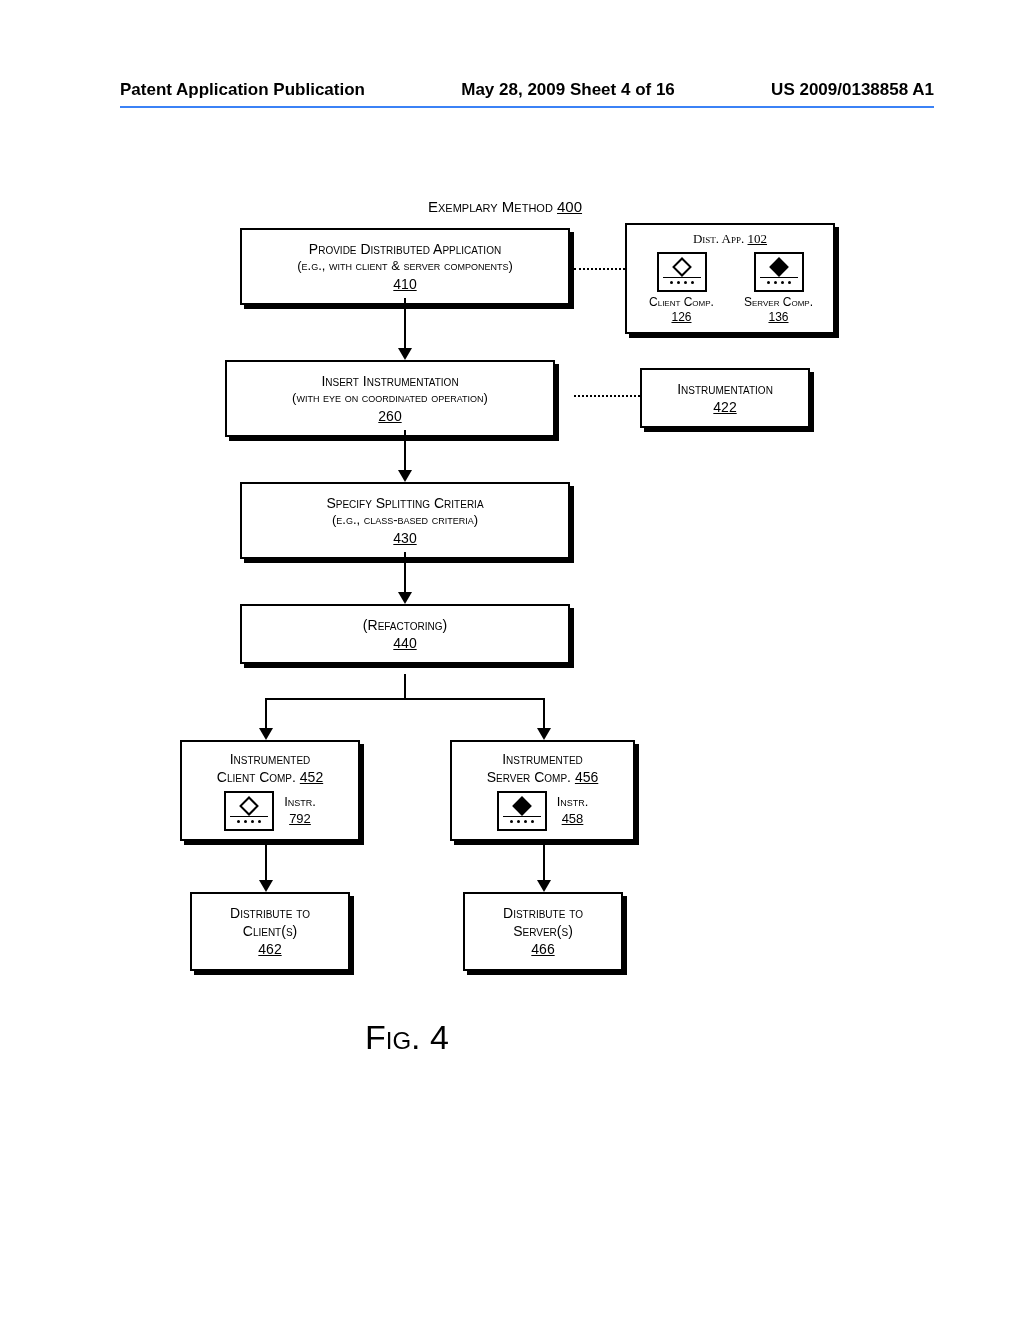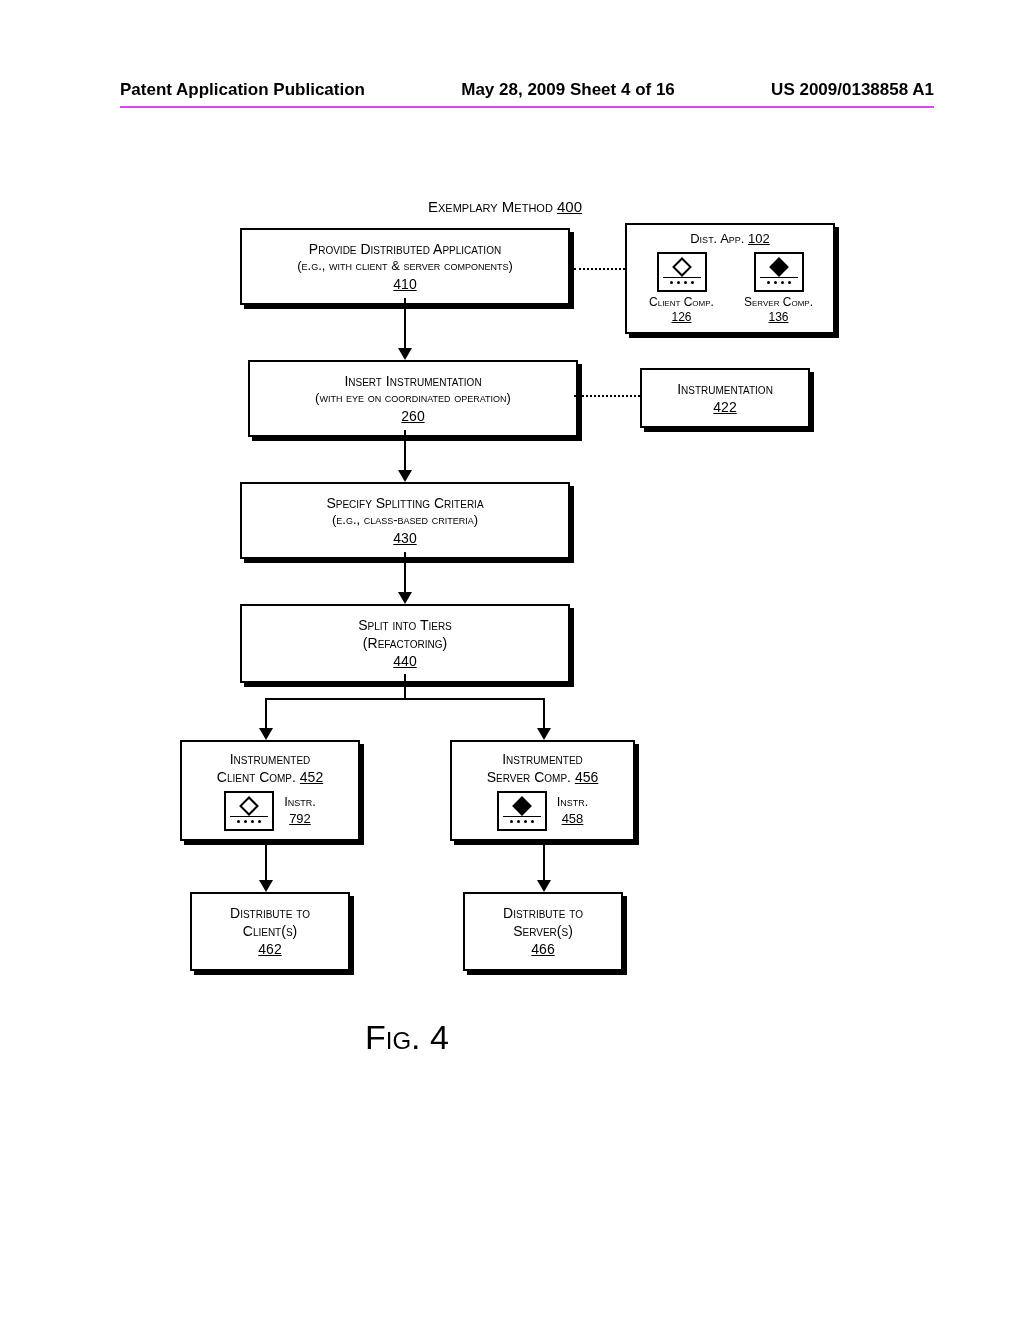--- a/index.html
+++ b/index.html
@@ -15,21 +15,21 @@
     width: 1024px;
     height: 1320px;
     position: relative;
     padding: 80px 90px 40px 120px;
   }
   .header {
     display: flex;
     justify-content: space-between;
     font-size: 17px;
     font-weight: bold;
-    border-bottom: 2px solid #d946ef;
+    border-bottom: 2px solid #3b82f6;
     padding-bottom: 6px;
     margin-bottom: 90px;
   }
   .smallcaps { font-variant: small-caps; }
   .diagram {
     position: relative;
     margin-left: 35px;
     width: 740px;
     height: 980px;
   }
@@ -106,21 +106,21 @@
       <span class="u">400</span>
     </div>
 
     <div class="abs box smallcaps" style="left:85px; top:30px; width:330px;">
       <div>Provide Distributed Application</div>
       <div style="font-size:13px;">(e.g., with client &amp; server components)</div>
       <div class="u">410</div>
     </div>
 
     <div class="abs box" style="left:470px; top:25px; width:210px; padding:6px 6px 6px 6px;">
-      <div class="smallcaps" style="font-size:13px;">
+      <div class="smallcaps" style="font-size:13px;font-family:Liberation Serif, serif;">
         <span>Dist. App.</span>
         <span class="u">102</span>
       </div>
       <div style="display:flex; justify-content:space-around; margin:4px 0 3px 0;">
         <div class="comp-icon">
           <div class="diamond-open"></div>
           <div class="dots-row">
               <div class="dot"></div>
               <div class="dot"></div>
               <div class="dot"></div>
@@ -147,21 +147,21 @@
           <div class="u">136</div>
         </div>
       </div>
     </div>
 
     <div class="dot-line" style="left:419px; top:70px; width:51px;"></div>
 
     <div class="v-line" style="left:249px; top:100px; height:52px;"></div>
     <div class="arrow-down" style="left:243px; top:150px;"></div>
 
-    <div class="abs box smallcaps" style="left:93px; top:162px; width:330px;">
+    <div class="abs box smallcaps" style="left:70px; top:162px; width:330px;">
       <div>Insert Instrumentation</div>
       <div style="font-size:13px;">(with eye on coordinated operation)</div>
       <div class="u">260</div>
     </div>
 
     <div class="abs box smallcaps" style="left:485px; top:170px; width:170px;">
       <div>Instrumentation</div>
       <div class="u">422</div>
     </div>
 
@@ -173,21 +173,20 @@
     <div class="abs box smallcaps" style="left:85px; top:284px; width:330px;">
       <div>Specify Splitting Criteria</div>
       <div style="font-size:13px;">(e.g., class-based criteria)</div>
       <div class="u">430</div>
     </div>
 
     <div class="v-line" style="left:249px; top:354px; height:42px;"></div>
     <div class="arrow-down" style="left:243px; top:394px;"></div>
 
     <div class="abs box smallcaps" style="left:85px; top:406px; width:330px;">
-      <div>Split into Tiers</div>
       <div>(Refactoring)</div>
       <div class="u">440</div>
     </div>
 
     <div class="v-line" style="left:249px; top:476px; height:24px;"></div>
     <div class="h-line" style="left:110px; top:500px; width:280px;"></div>
     <div class="v-line" style="left:110px; top:500px; height:32px;"></div>
     <div class="v-line" style="left:388px; top:500px; height:32px;"></div>
     <div class="arrow-down" style="left:104px; top:530px;"></div>
     <div class="arrow-down" style="left:382px; top:530px;"></div>

